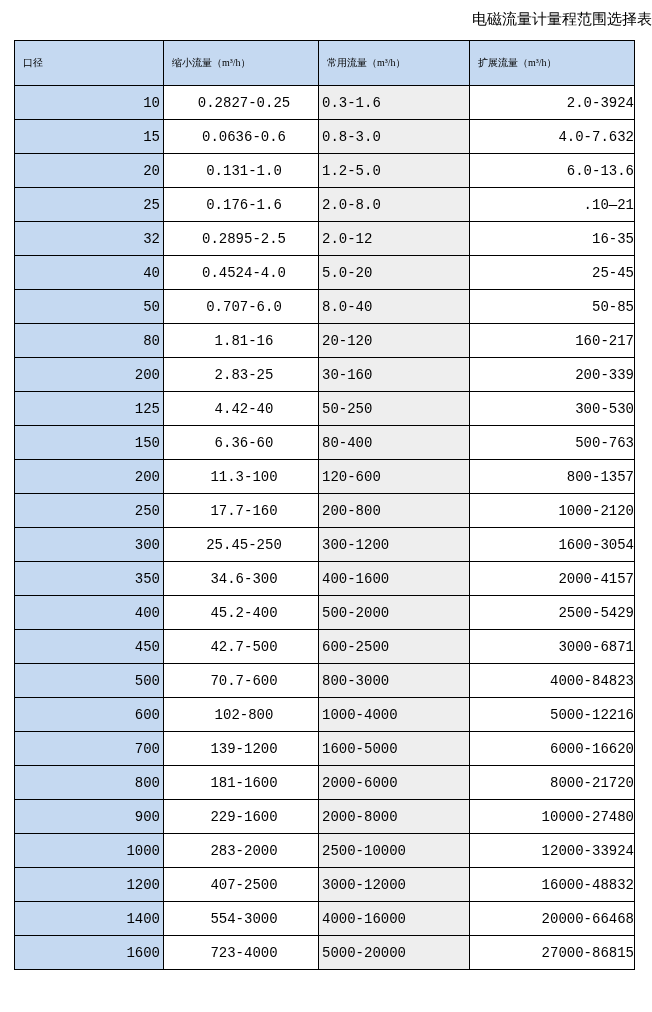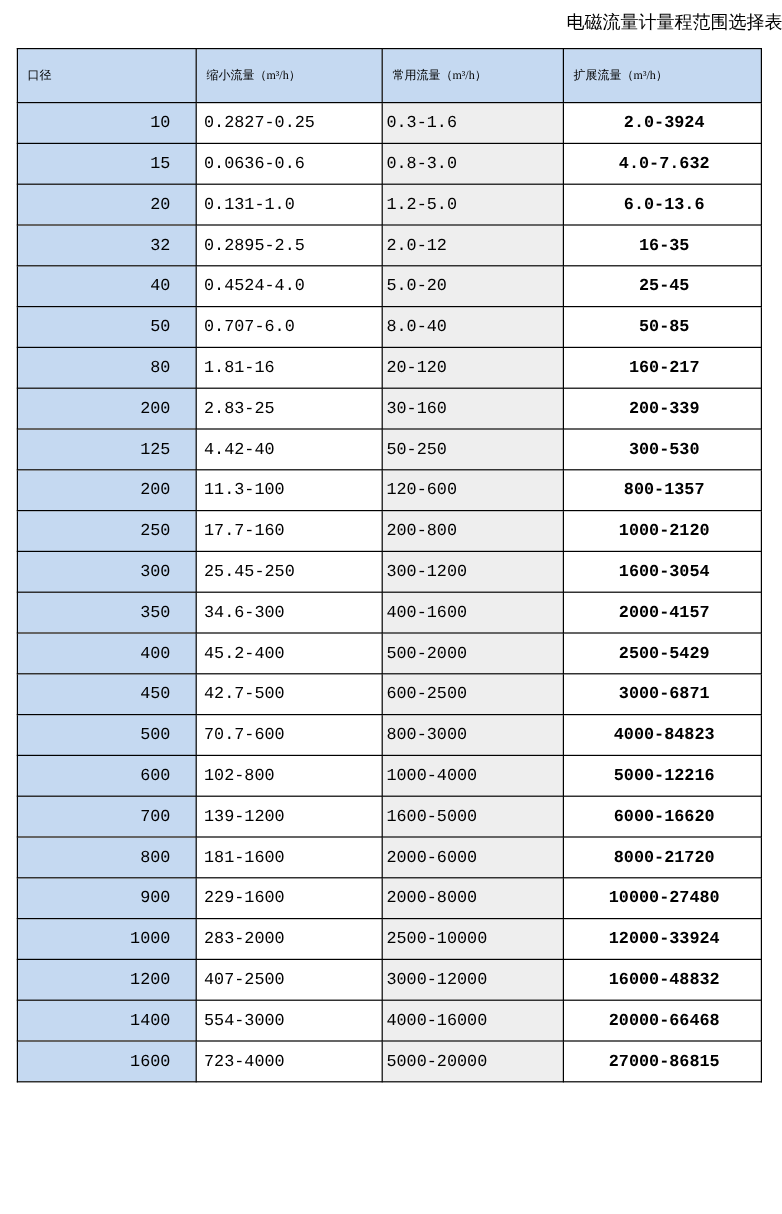--- a/index.html
+++ b/index.html
@@ -49,37 +49,36 @@
   }
   .flow-table td {
     height: 34px;
     font-size: 14px;
     font-family: "Liberation Mono", "DejaVu Sans Mono", monospace;
     padding: 0;
   }
   .flow-table td.col-diameter {
     background: var(--c-header-bg, #c5d9f1);
     text-align: right;
-    padding-right: 21px;
+    padding-right: 3px;
   }
   .flow-table td.col-reduced {
     background: #ffffff;
-    text-align: left;
+    text-align: center;
     padding-left: 6px;
   }
   .flow-table td.col-common {
     background: var(--c-common-bg, #eeeeee);
     text-align: left;
     padding-left: 3px;
   }
   .flow-table td.col-extended {
     background: #ffffff;
-    text-align: center;
+    text-align: right;
     padding-left: 3px;
-    font-weight: bold;
   }
 </style>
 </head>
 <body>
 
 <div class="page">
 
   <h1 class="page-title">电磁流量计量程范围选择表</h1>
 
   <table class="flow-table">
@@ -110,20 +109,26 @@
           <td class="col-common">0.8-3.0</td>
           <td class="col-extended">4.0-7.632</td>
         </tr>
         <tr>
           <td class="col-diameter">20</td>
           <td class="col-reduced">0.131-1.0</td>
           <td class="col-common">1.2-5.0</td>
           <td class="col-extended">6.0-13.6</td>
         </tr>
         <tr>
+          <td class="col-diameter">25</td>
+          <td class="col-reduced">0.176-1.6</td>
+          <td class="col-common">2.0-8.0</td>
+          <td class="col-extended">.10—21</td>
+        </tr>
+        <tr>
           <td class="col-diameter">32</td>
           <td class="col-reduced">0.2895-2.5</td>
           <td class="col-common">2.0-12</td>
           <td class="col-extended">16-35</td>
         </tr>
         <tr>
           <td class="col-diameter">40</td>
           <td class="col-reduced">0.4524-4.0</td>
           <td class="col-common">5.0-20</td>
           <td class="col-extended">25-45</td>
@@ -146,20 +151,26 @@
           <td class="col-common">30-160</td>
           <td class="col-extended">200-339</td>
         </tr>
         <tr>
           <td class="col-diameter">125</td>
           <td class="col-reduced">4.42-40</td>
           <td class="col-common">50-250</td>
           <td class="col-extended">300-530</td>
         </tr>
         <tr>
+          <td class="col-diameter">150</td>
+          <td class="col-reduced">6.36-60</td>
+          <td class="col-common">80-400</td>
+          <td class="col-extended">500-763</td>
+        </tr>
+        <tr>
           <td class="col-diameter">200</td>
           <td class="col-reduced">11.3-100</td>
           <td class="col-common">120-600</td>
           <td class="col-extended">800-1357</td>
         </tr>
         <tr>
           <td class="col-diameter">250</td>
           <td class="col-reduced">17.7-160</td>
           <td class="col-common">200-800</td>
           <td class="col-extended">1000-2120</td>

